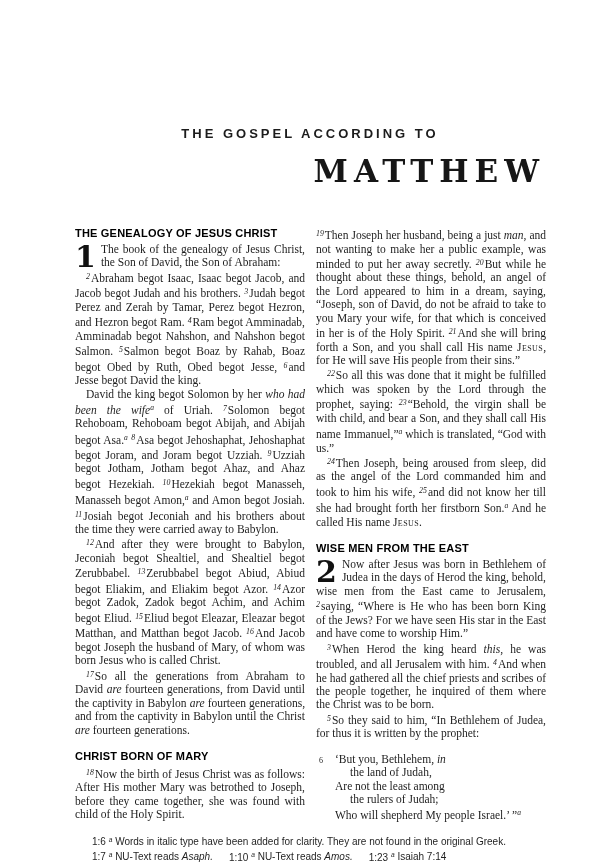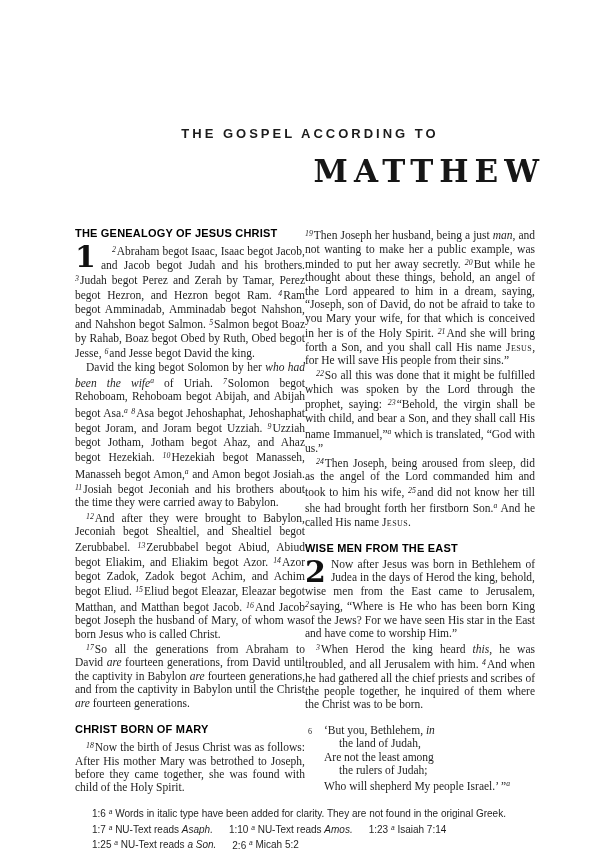--- a/index.html
+++ b/index.html
@@ -19,21 +19,21 @@
     font-family:"Liberation Sans","DejaVu Sans",sans-serif;
     font-weight:700;font-size:13px;letter-spacing:3px;
     color:#1c1c1c;
   }
   .title{
     text-align:right;
     font-family:"DejaVu Serif","Liberation Serif",serif;
     font-weight:700;font-size:31px;letter-spacing:6px;
     margin-top:12px;margin-bottom:38px;color:#161616;
   }
-  .columns{display:flex;}
+  .columns{display:flex;gap:11px;}
   .col{
     width:230px;flex:0 0 230px;
     text-align:justify;
     font-size:11.5px;line-height:13.4px;
     hyphens:auto;-webkit-hyphens:auto;
   }
   .sec-h{
     font-family:"Liberation Sans","DejaVu Sans",sans-serif;
     font-weight:700;font-size:11px;line-height:12px;
     letter-spacing:0.2px;color:#000000;
@@ -73,36 +73,37 @@
 
 <div class="page">
 
   <div class="kicker">THE GOSPEL ACCORDING TO</div>
   <div class="title">MATTHEW</div>
 
   <div class="columns">
 
     <div class="col">
       <div class="sec-h">THE GENEALOGY OF JESUS CHRIST</div>
-      <p class="ni"><span class="dropcap">1</span></p>
+      <p class="ni"><span class="dropcap">1</span><span><span>The book of the genealogy of Jesus Christ, the Son of David, the Son of Abraham:</span></span></p>
       <p><span class="seg-v">2</span><span>Abraham begot Isaac, Isaac begot Jacob, and Jacob begot Judah and his brothers. </span><span class="seg-v">3</span><span>Judah begot Perez and Zerah by Tamar, Perez begot Hezron, and Hezron begot Ram. </span><span class="seg-v">4</span><span>Ram begot Amminadab, Amminadab begot Nahshon, and Nahshon begot Salmon. </span><span class="seg-v">5</span><span>Salmon begot Boaz by Rahab, Boaz begot Obed by Ruth, Obed begot Jesse, </span><span class="seg-v">6</span><span>and Jesse begot David the king.</span></p>
       <p><span>David the king begot Solomon by her </span><span class="seg-i">who had been the wife</span><span class="seg-fn">a</span><span> of Uriah. </span><span class="seg-v">7</span><span>Solomon begot Rehoboam, Rehoboam begot Abijah, and Abijah begot Asa.</span><span class="seg-fn">a</span><span> </span><span class="seg-v">8</span><span>Asa begot Jehoshaphat, Jehoshaphat begot Joram, and Joram begot Uzziah. </span><span class="seg-v">9</span><span>Uzziah begot Jotham, Jotham begot Ahaz, and Ahaz begot Hezekiah. </span><span class="seg-v">10</span><span>Hezekiah begot Manasseh, Manasseh begot Amon,</span><span class="seg-fn">a</span><span> and Amon begot Josiah. </span><span class="seg-v">11</span><span>Josiah begot Jeconiah and his brothers about the time they were carried away to Babylon.</span></p>
       <p><span class="seg-v">12</span><span>And after they were brought to Babylon, Jeconiah begot Shealtiel, and Shealtiel begot Zerubbabel. </span><span class="seg-v">13</span><span>Zerubbabel begot Abiud, Abiud begot Eliakim, and Eliakim begot Azor. </span><span class="seg-v">14</span><span>Azor begot Zadok, Zadok begot Achim, and Achim begot Eliud. </span><span class="seg-v">15</span><span>Eliud begot Eleazar, Eleazar begot Matthan, and Matthan begot Jacob. </span><span class="seg-v">16</span><span>And Jacob begot Joseph the husband of Mary, of whom was born Jesus who is called Christ.</span></p>
       <p><span class="seg-v">17</span><span>So all the generations from Abraham to David </span><span class="seg-i">are</span><span> fourteen generations, from David until the captivity in Babylon </span><span class="seg-i">are</span><span> fourteen generations, and from the captivity in Babylon until the Christ </span><span class="seg-i">are</span><span> fourteen generations.</span></p>
       <div class="sec-h">CHRIST BORN OF MARY</div>
       <p><span class="seg-v">18</span><span>Now the birth of Jesus Christ was as follows: After His mother Mary was betrothed to Joseph, before they came together, she was found with child of the Holy Spirit.</span></p>
     </div>
 
     <div class="col">
       <p class="ni"><span class="seg-v">19</span><span>Then Joseph her husband, being a just </span><span class="seg-i">man</span><span>, and not wanting to make her a public example, was minded to put her away secretly. </span><span class="seg-v">20</span><span>But while he thought about these things, behold, an angel of the Lord appeared to him in a dream, saying, “Joseph, son of David, do not be afraid to take to you Mary your wife, for that which is conceived in her is of the Holy Spirit. </span><span class="seg-v">21</span><span>And she will bring forth a Son, and you shall call His name </span><span class="seg-sc">Jesus</span><span>, for He will save His people from their sins.”</span></p>
       <p><span class="seg-v">22</span><span>So all this was done that it might be fulfilled which was spoken by the Lord through the prophet, saying: </span><span class="seg-v">23</span><span>“Behold, the virgin shall be with child, and bear a Son, and they shall call His name Immanuel,”</span><span class="seg-fn">a</span><span> which is translated, “God with us.”</span></p>
       <p><span class="seg-v">24</span><span>Then Joseph, being aroused from sleep, did as the angel of the Lord commanded him and took to him his wife, </span><span class="seg-v">25</span><span>and did not know her till she had brought forth her firstborn Son.</span><span class="seg-fn">a</span><span> And he called His name </span><span class="seg-sc">Jesus</span><span>.</span></p>
       <div class="sec-h">WISE MEN FROM THE EAST</div>
       <p class="ni"><span class="dropcap">2</span><span><span>Now after Jesus was born in Bethlehem of Judea in the days of Herod the king, behold, wise men from the East came to Jerusalem, </span><span class="seg-v">2</span><span>saying, “Where is He who has been born King of the Jews? For we have seen His star in the East and have come to worship Him.”</span></span></p>
       <p><span class="seg-v">3</span><span>When Herod the king heard </span><span class="seg-i">this</span><span>, he was troubled, and all Jerusalem with him. </span><span class="seg-v">4</span><span>And when he had gathered all the chief priests and scribes of the people together, he inquired of them where the Christ was to be born.</span></p>
+      <p><span class="seg-v">5</span><span>So they said to him, “In Bethlehem of Judea, for thus it is written by the prophet:</span></p>
       <div class="poem">
         <span class="poem-num">6</span>
         <div class="pl i0"><span>‘But you, Bethlehem, </span><span class="seg-i">in</span></div>
         <div class="pl i1"><span>the land of Judah,</span></div>
         <div class="pl i0"><span>Are not the least among</span></div>
         <div class="pl i1"><span>the rulers of Judah;</span></div>
         <div class="pl i0"><span>Who will shepherd My people Israel.’ ”</span><span class="seg-fn">a</span></div>
       </div>
     </div>
 

